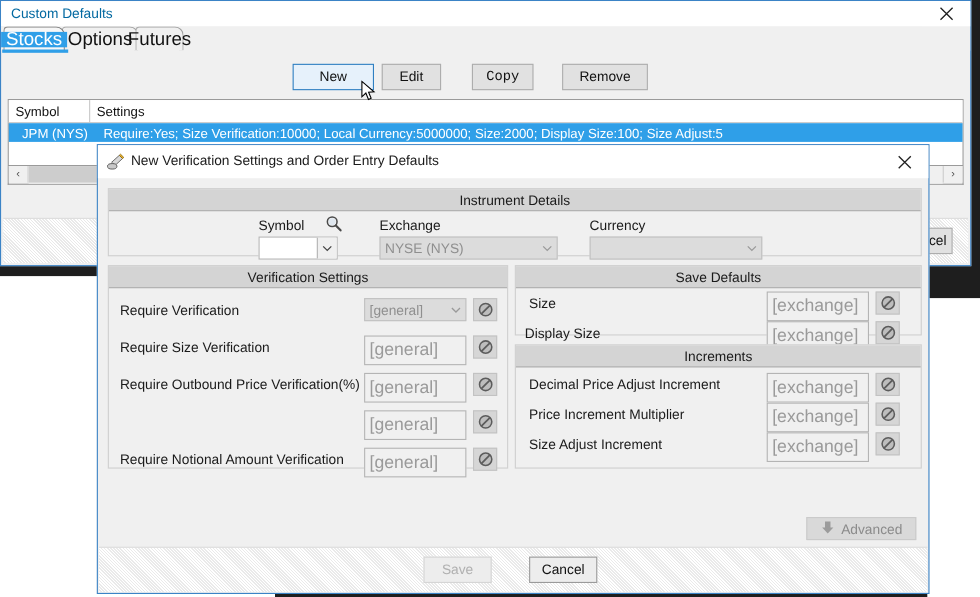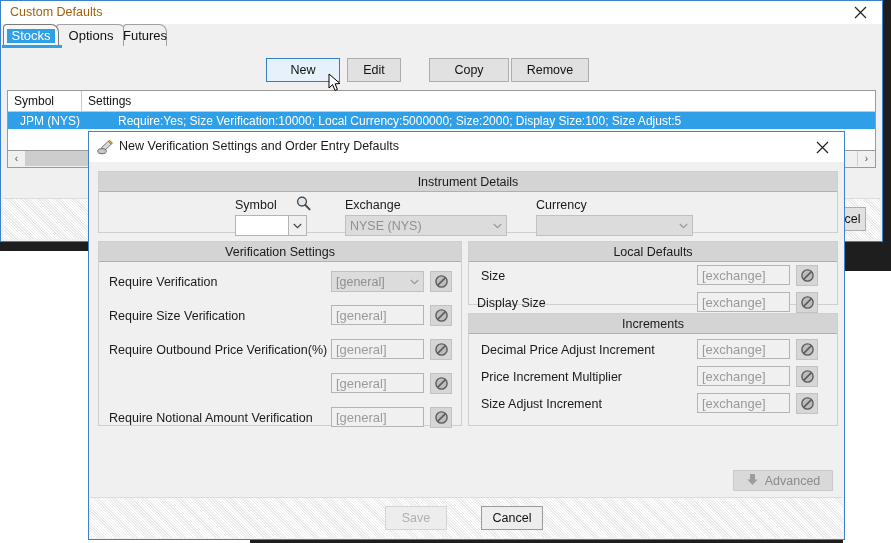--- a/index.html
+++ b/index.html
@@ -14,31 +14,31 @@
 
   
   .desktop{position:absolute;inset:0;background:#1e1e1e;}
   .behind-white{position:absolute;left:0;top:251px;width:250px;height:292px;background:#ffffff;}
   .behind-white2{position:absolute;left:843px;top:271px;width:48px;height:272px;background:#ffffff;}
 
   
   .cdwin{position:absolute;left:0;top:0;width:883px;height:242px;
          background:#f0f0f0;border:1px solid #3b83c6;box-sizing:border-box;}
   .cd-title{height:23px;background:#ffffff;position:relative;border-bottom:0;}
-  .cd-title .t{position:absolute;left:9px;top:4px;font-size:12.5px;color:#a16207;}
+  .cd-title .t{position:absolute;left:9px;top:4px;font-size:12.5px;color:#0369a1;}
   .cd-close{position:absolute;right:0;top:0;width:44px;height:23px;
             display:flex;align-items:center;justify-content:center;background:#ffffff;}
   .cd-close svg{display:block;}
 
   .tabstrip{position:relative;height:22px;background:#f0f0f0;}
   .tab{position:absolute;top:0;height:22px;box-sizing:border-box;
        background:#f0f0f0;border:1px solid #a0a0a0;border-bottom:none;
        border-radius:4px 8px 0 0;
        display:flex;align-items:center;justify-content:center;
-       font-size:13px;color:#111;}
+       font-size:17px;color:#111;}
   .tab .lab{padding:0 2px;line-height:14px;}
   .tab.sel{background:#f7f7f7;border-color:#7a7a7a;z-index:3;}
   .tab.sel .lab{background:#2f9fe8;color:#ffffff;padding:0 4px;}
   .tab-underline{position:absolute;left:1px;top:44px;width:60px;height:3px;background:#2f9fe8;z-index:4;}
 
   .cd-body{position:absolute;left:1px;top:45px;right:1px;bottom:1px;background:#f0f0f0;}
 
   .btnrow{position:absolute;left:0;top:12px;width:881px;height:24px;}
   .tbtn{position:absolute;top:0;height:24px;box-sizing:border-box;
         background:#e1e1e1;border:1px solid #adadad;
@@ -48,21 +48,21 @@
 
   .grid{position:absolute;left:5px;top:44px;width:869px;height:61px;
         background:#ffffff;border:1px solid #9a9a9a;box-sizing:border-box;}
   .ghead{display:flex;height:20px;border-bottom:1px solid #c8c8c8;background:#ffffff;}
   .gh{box-sizing:border-box;padding:3px 6px;font-size:12px;color:#111;}
   .gh.c1{width:74px;border-right:1px solid #c8c8c8;}
   .gh.c2{flex:1;}
   .grow{display:flex;height:17px;background:#2f9fe8;color:#fff;align-items:center;}
   .gc{box-sizing:border-box;padding:0 12px;font-size:12px;white-space:nowrap;overflow:hidden;}
   .gc.c1{width:74px;}
-  .gc.c2{flex:1;margin-left:24px;}
+  .gc.c2{flex:1;}
 
   .hscroll{position:absolute;left:5px;top:105px;width:869px;height:17px;
            background:#f0f0f0;border:1px solid #9a9a9a;border-top:none;box-sizing:border-box;display:flex;}
   .hs-arrow{width:17px;height:15px;display:flex;align-items:center;justify-content:center;
             background:#f0f0f0;border-right:1px solid #cdcdcd;color:#505050;font-size:10px;}
   .hs-arrow.r{border-right:none;border-left:1px solid #cdcdcd;}
   .hs-track{flex:1;background:#f0f0f0;}
   .hs-thumb{height:15px;background:#cdcdcd;}
 
   .cd-footer{position:absolute;left:1px;right:1px;bottom:1px;height:40px;
@@ -89,22 +89,22 @@
   .group>.cap{height:19px;background:#d4d4d4;border-bottom:1px solid #b0b0b0;
               display:flex;align-items:center;justify-content:center;
               font-size:12.5px;color:#1a1a1a;}
 
   .g-instr{left:8px;top:8px;width:740px;height:62px;}
   .g-verif{left:8px;top:78px;width:364px;height:185px;}
   .g-order{left:378px;top:78px;width:370px;height:64px;}
   .g-incr{left:378px;top:150px;width:370px;height:113px;}
 
   .fld-label{position:absolute;font-size:12.5px;color:#1a1a1a;white-space:nowrap;}
-  .txt{position:absolute;box-sizing:border-box;height:20px;background:#f0f0f0;
-       border:1px solid #b4b4b4;font-size:13px;color:#9a9a9a;
+  .txt{position:absolute;box-sizing:border-box;height:27px;background:#f0f0f0;
+       border:1px solid #b4b4b4;font-size:16px;color:#9a9a9a;
        display:flex;align-items:center;padding-left:4px;}
   .combo{position:absolute;box-sizing:border-box;height:21px;background:#f0f0f0;
          border:1px solid #b4b4b4;font-size:12.5px;color:#9a9a9a;
          display:flex;align-items:center;}
   .combo .v{flex:1;padding-left:4px;white-space:nowrap;overflow:hidden;}
   .combo .ar{width:17px;display:flex;align-items:center;justify-content:center;color:#8d8d8d;}
   .combo.dim{background:#dcdcdc;border-color:#c0c0c0;color:#8f8f8f;}
   .combo.white{background:#ffffff;}
   .combo.white .v{background:#ffffff;}
   .combo.white .ar{background:#f0f0f0;border-left:1px solid #b4b4b4;color:#444;height:19px;}
@@ -164,21 +164,21 @@
 
     <div class="cd-body">
 
       <div class="btnrow">
         <div class="tbtn focus" style="left:264px;width:74px;">
           <span>New</span>
         </div>
         <div class="tbtn" style="left:345px;width:54px;">
           <span>Edit</span>
         </div>
-        <div class="tbtn" style="left:427px;width:80px;">
+        <div class="tbtn" style="left:427px;width:56px;font-family:Liberation Mono, monospace;">
           <span>Copy</span>
         </div>
         <div class="tbtn" style="left:509px;width:78px;">
           <span>Remove</span>
         </div>
       </div>
 
       <div class="grid">
         <div class="ghead">
           <div class="gh c1">Symbol</div>
@@ -322,21 +322,21 @@
         <div class="txt" style="left:232px;top:165px;width:93px;">[general]</div>
         <div class="nobtn" style="left:331px;top:165px;">
           <svg width="15" height="15" viewBox="0 0 15 15">
               <circle cx="7.5" cy="7.5" r="5.6" fill="#bdbdbd" stroke="#5c5c5c" stroke-width="1.4"></circle>
               <path d="M3.6 11.4 L11.4 3.6" stroke="#5c5c5c" stroke-width="1.6"></path>
             </svg>
         </div>
       </div>
 
       <div class="group g-order">
-        <div class="cap">Local Defaults</div>
+        <div class="cap">Save Defaults</div>
 
         <div class="fld-label" style="left:12px;top:27px;">Size</div>
         <div class="txt" style="left:228px;top:23px;width:93px;">[exchange]</div>
         <div class="nobtn" style="left:327px;top:23px;">
           <svg width="15" height="15" viewBox="0 0 15 15">
               <circle cx="7.5" cy="7.5" r="5.6" fill="#bdbdbd" stroke="#5c5c5c" stroke-width="1.4"></circle>
               <path d="M3.6 11.4 L11.4 3.6" stroke="#5c5c5c" stroke-width="1.6"></path>
             </svg>
         </div>
 

